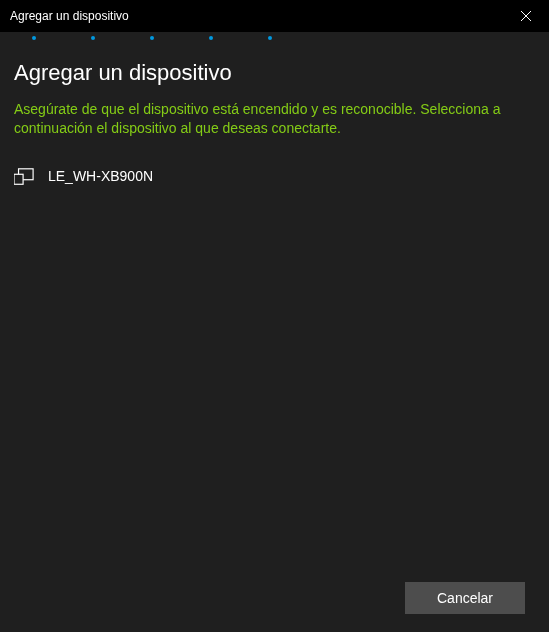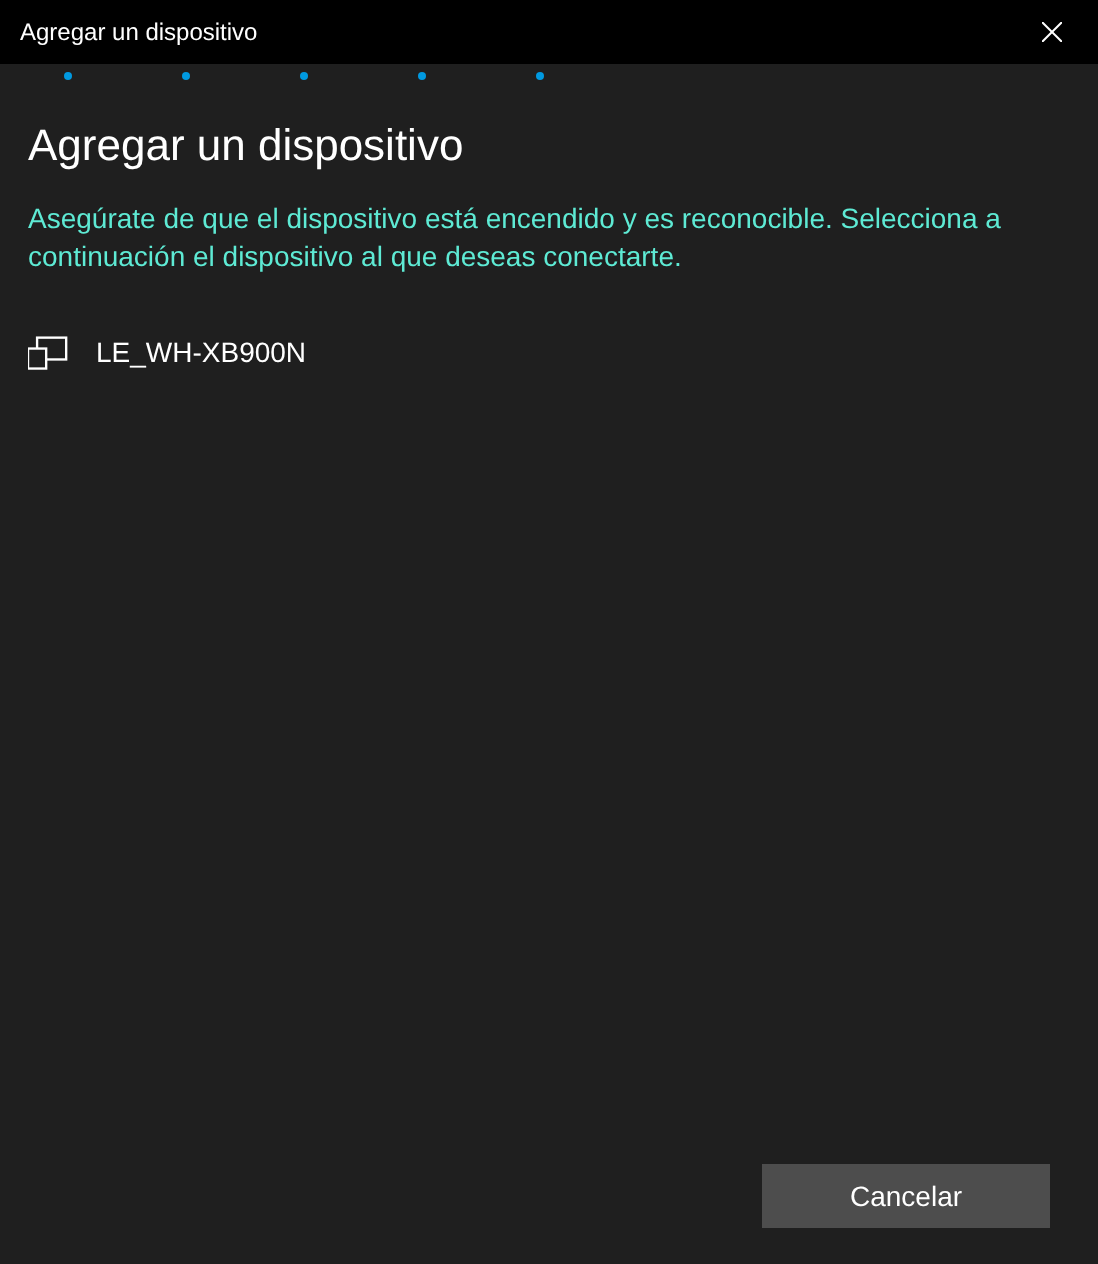--- a/index.html
+++ b/index.html
@@ -57,21 +57,21 @@
       padding: 18px 14px 0 14px;
     }
     .heading {
       font-size: 22px;
       font-weight: 400;
       color: #ffffff;
       margin-bottom: 14px;
     }
     .instruction {
       font-size: 14px;
-      color: #5eead4;
+      color: #84cc16;
       line-height: 1.35;
       margin-bottom: 24px;
     }
     .device-row {
       display: flex;
       gap: 14px;
       padding: 6px 0;
       cursor: pointer;
     }
     .device-icon {
@@ -84,21 +84,21 @@
     .device-name {
       font-size: 14px;
       color: #ffffff;
     }
     .footer {
       position: absolute;
       bottom: 18px;
       right: 24px;
     }
     .cancel-btn {
-      width: 144px;
+      width: 120px;
       height: 32px;
       background: #4d4d4d;
       border: none;
       color: #ffffff;
       font-size: 14px;
       font-family: inherit;
       cursor: pointer;
     }
   </style>
 </head>

